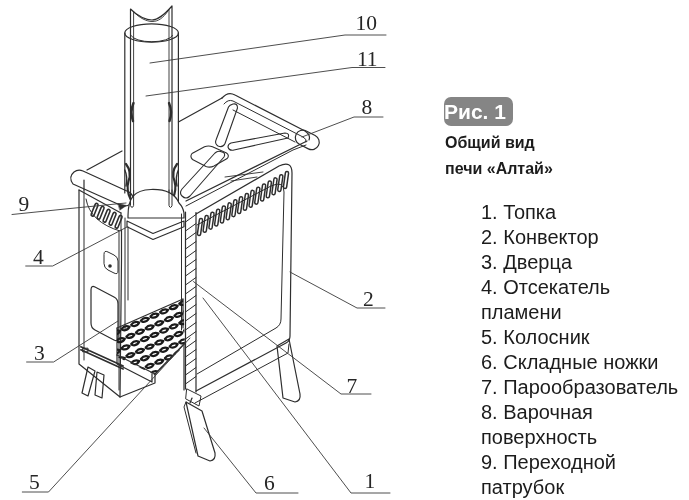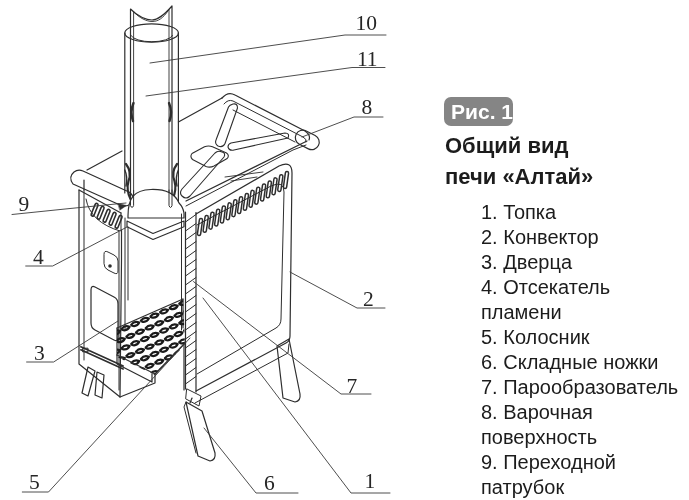--- a/index.html
+++ b/index.html
@@ -1,20 +1,20 @@
 <!DOCTYPE html>
 <html><head>
 <meta charset="utf-8">
 <style>
   html,body{margin:0;padding:0;background:#fff;width:689px;height:500px;overflow:hidden;}
   #page{position:relative;width:689px;height:420px;font-family:"Liberation Sans",sans-serif;}
   svg{position:absolute;left:0;top:0;}
   .badge{position:absolute;left:444px;top:97px;width:69px;height:29px;background:#858585;border-radius:7px;
-         color:#fff;font-weight:bold;font-size:21px;line-height:29px;text-align:right;}
-  .title{position:absolute;left:445px;top:130px;font-weight:bold;font-size:22px;line-height:31px;color:#1c1c1c;}
+         color:#fff;font-weight:bold;font-size:21px;line-height:29px;text-align:left;}
+  .title{position:absolute;left:445px;top:130px;font-weight:bold;font-size:16px;line-height:26px;color:#1c1c1c;}
   .list{position:absolute;left:445px;top:200px;font-size:20px;line-height:25px;color:#1c1c1c;margin-left:36px;}
 </style>
 </head>
 <body>
 <div id="page">
 <svg width="689" height="500" viewBox="0 0 689 500" fill="none" stroke="#2e2e2e" stroke-width="1.2" stroke-linecap="round" stroke-linejoin="round">
   <defs>
         <clipPath id="grateclip">
           <polygon points="117,326 183,297 185,345 155,375 117,357"></polygon>
         </clipPath>

